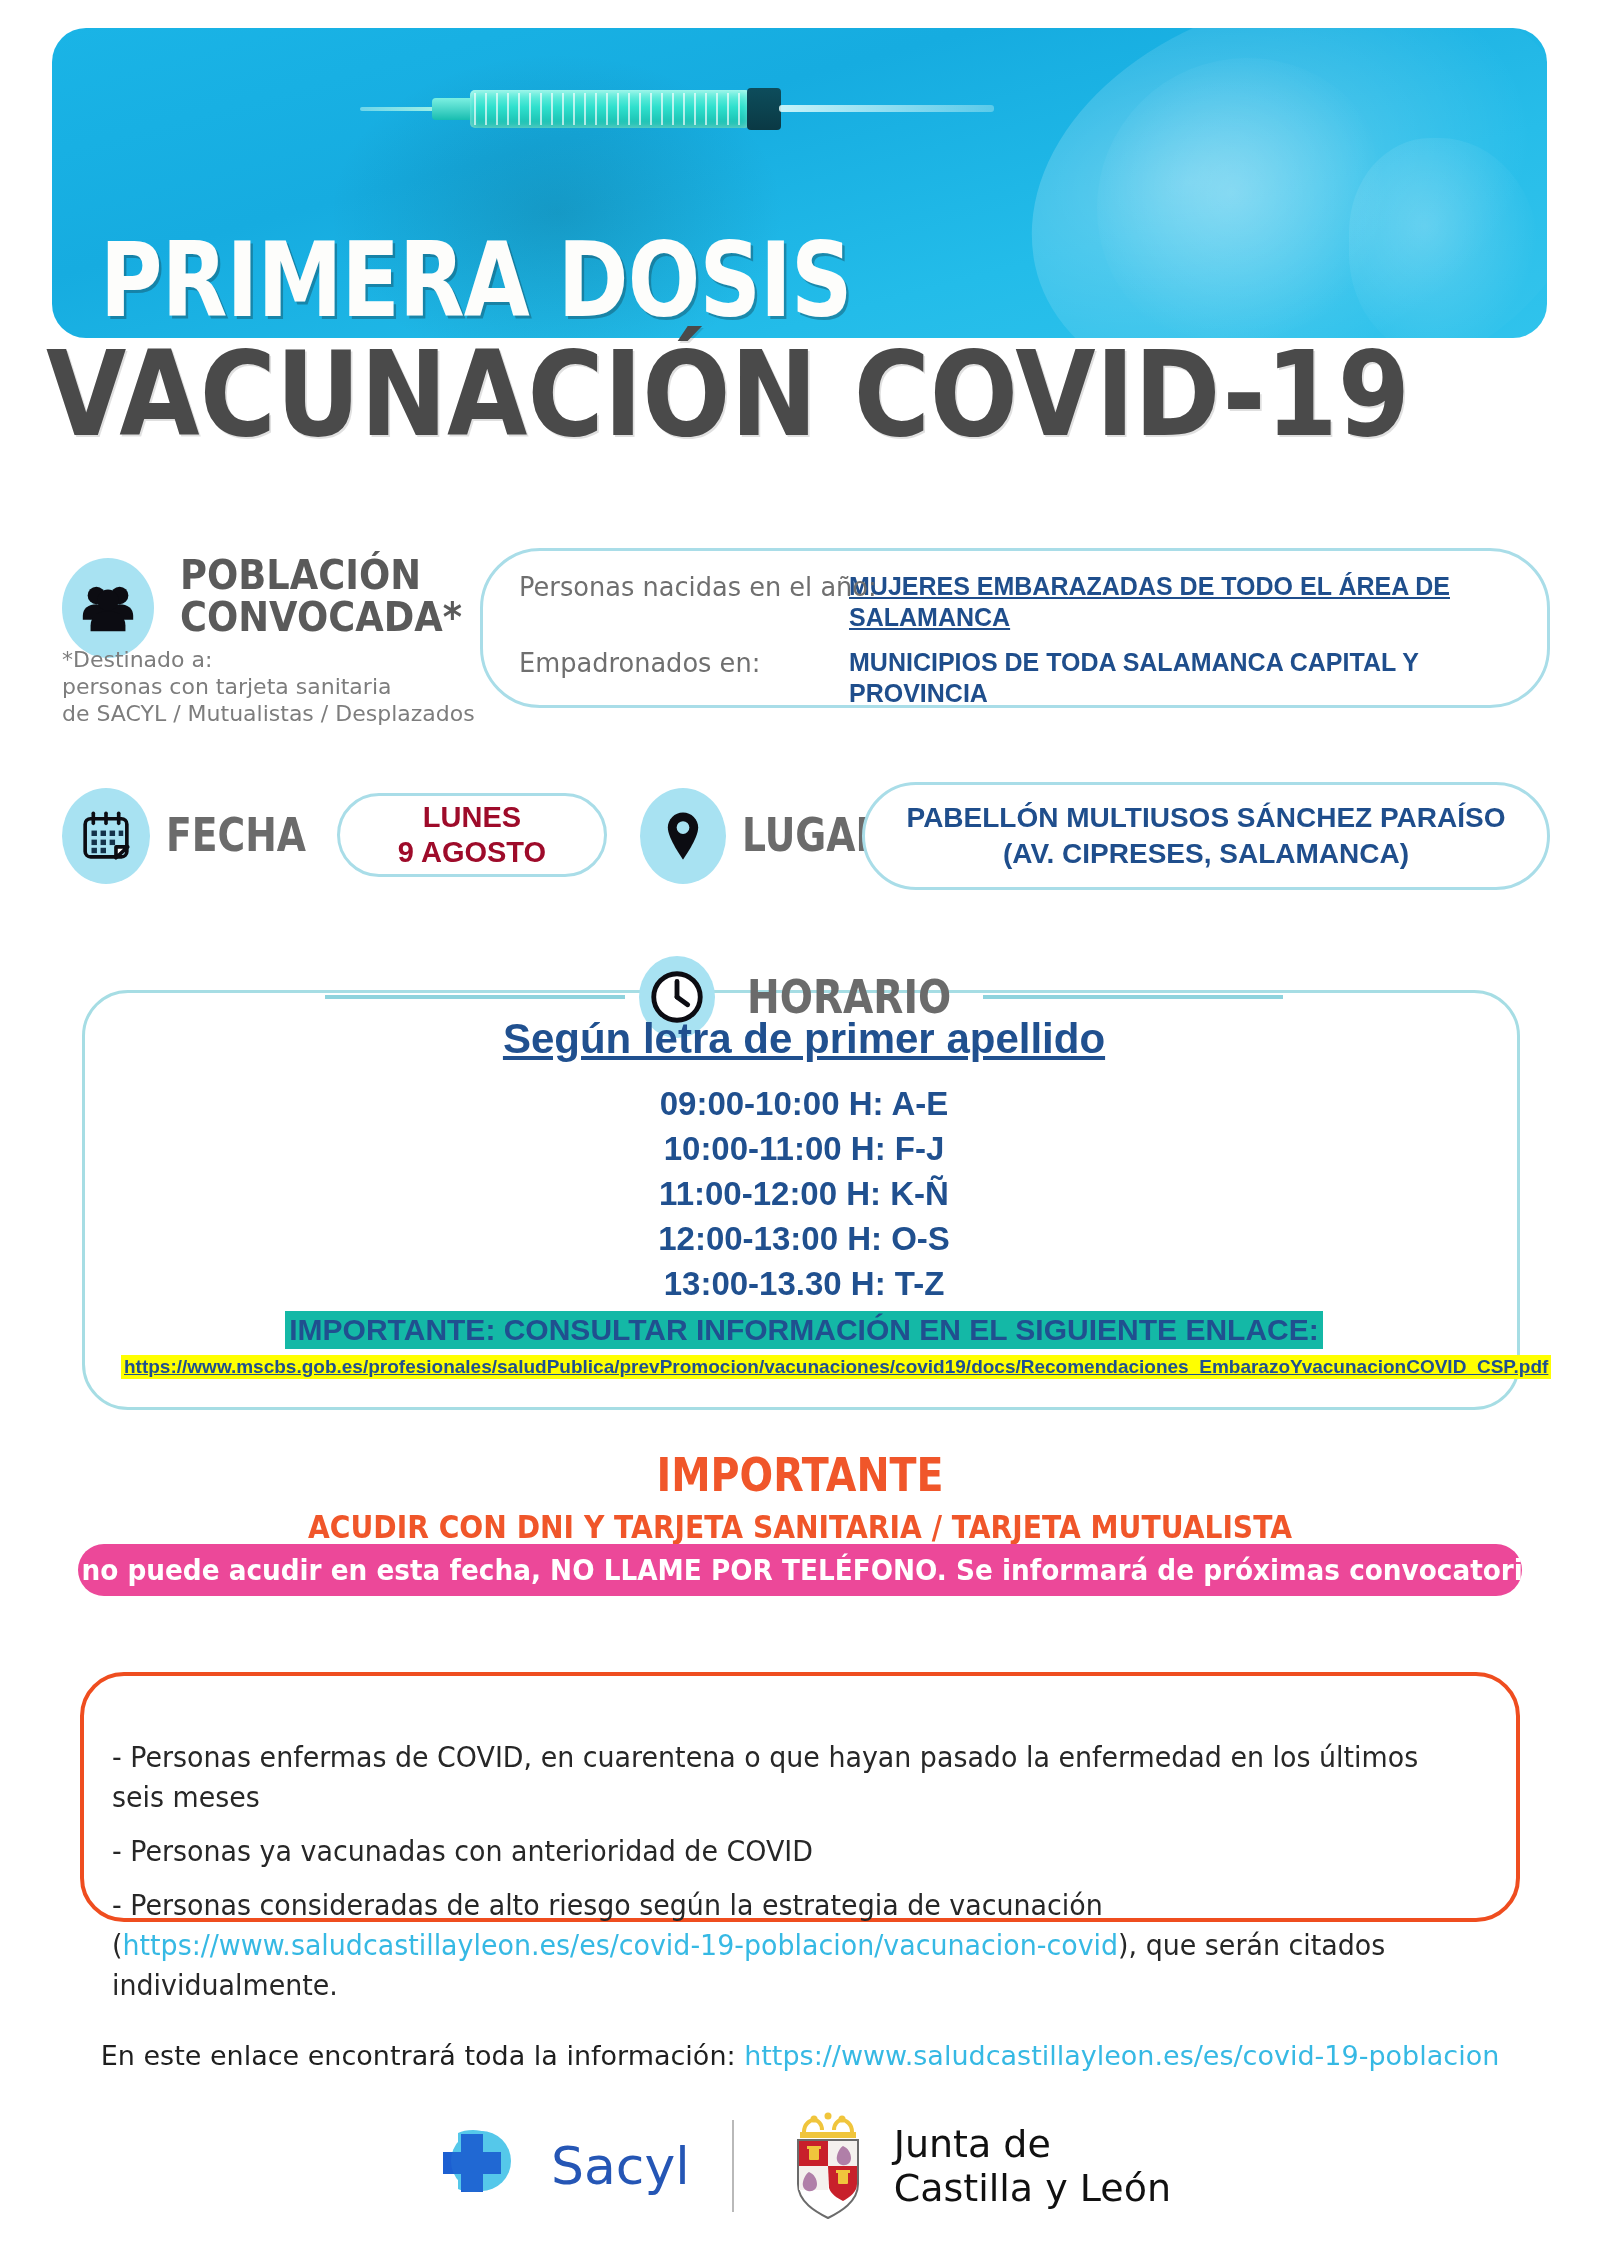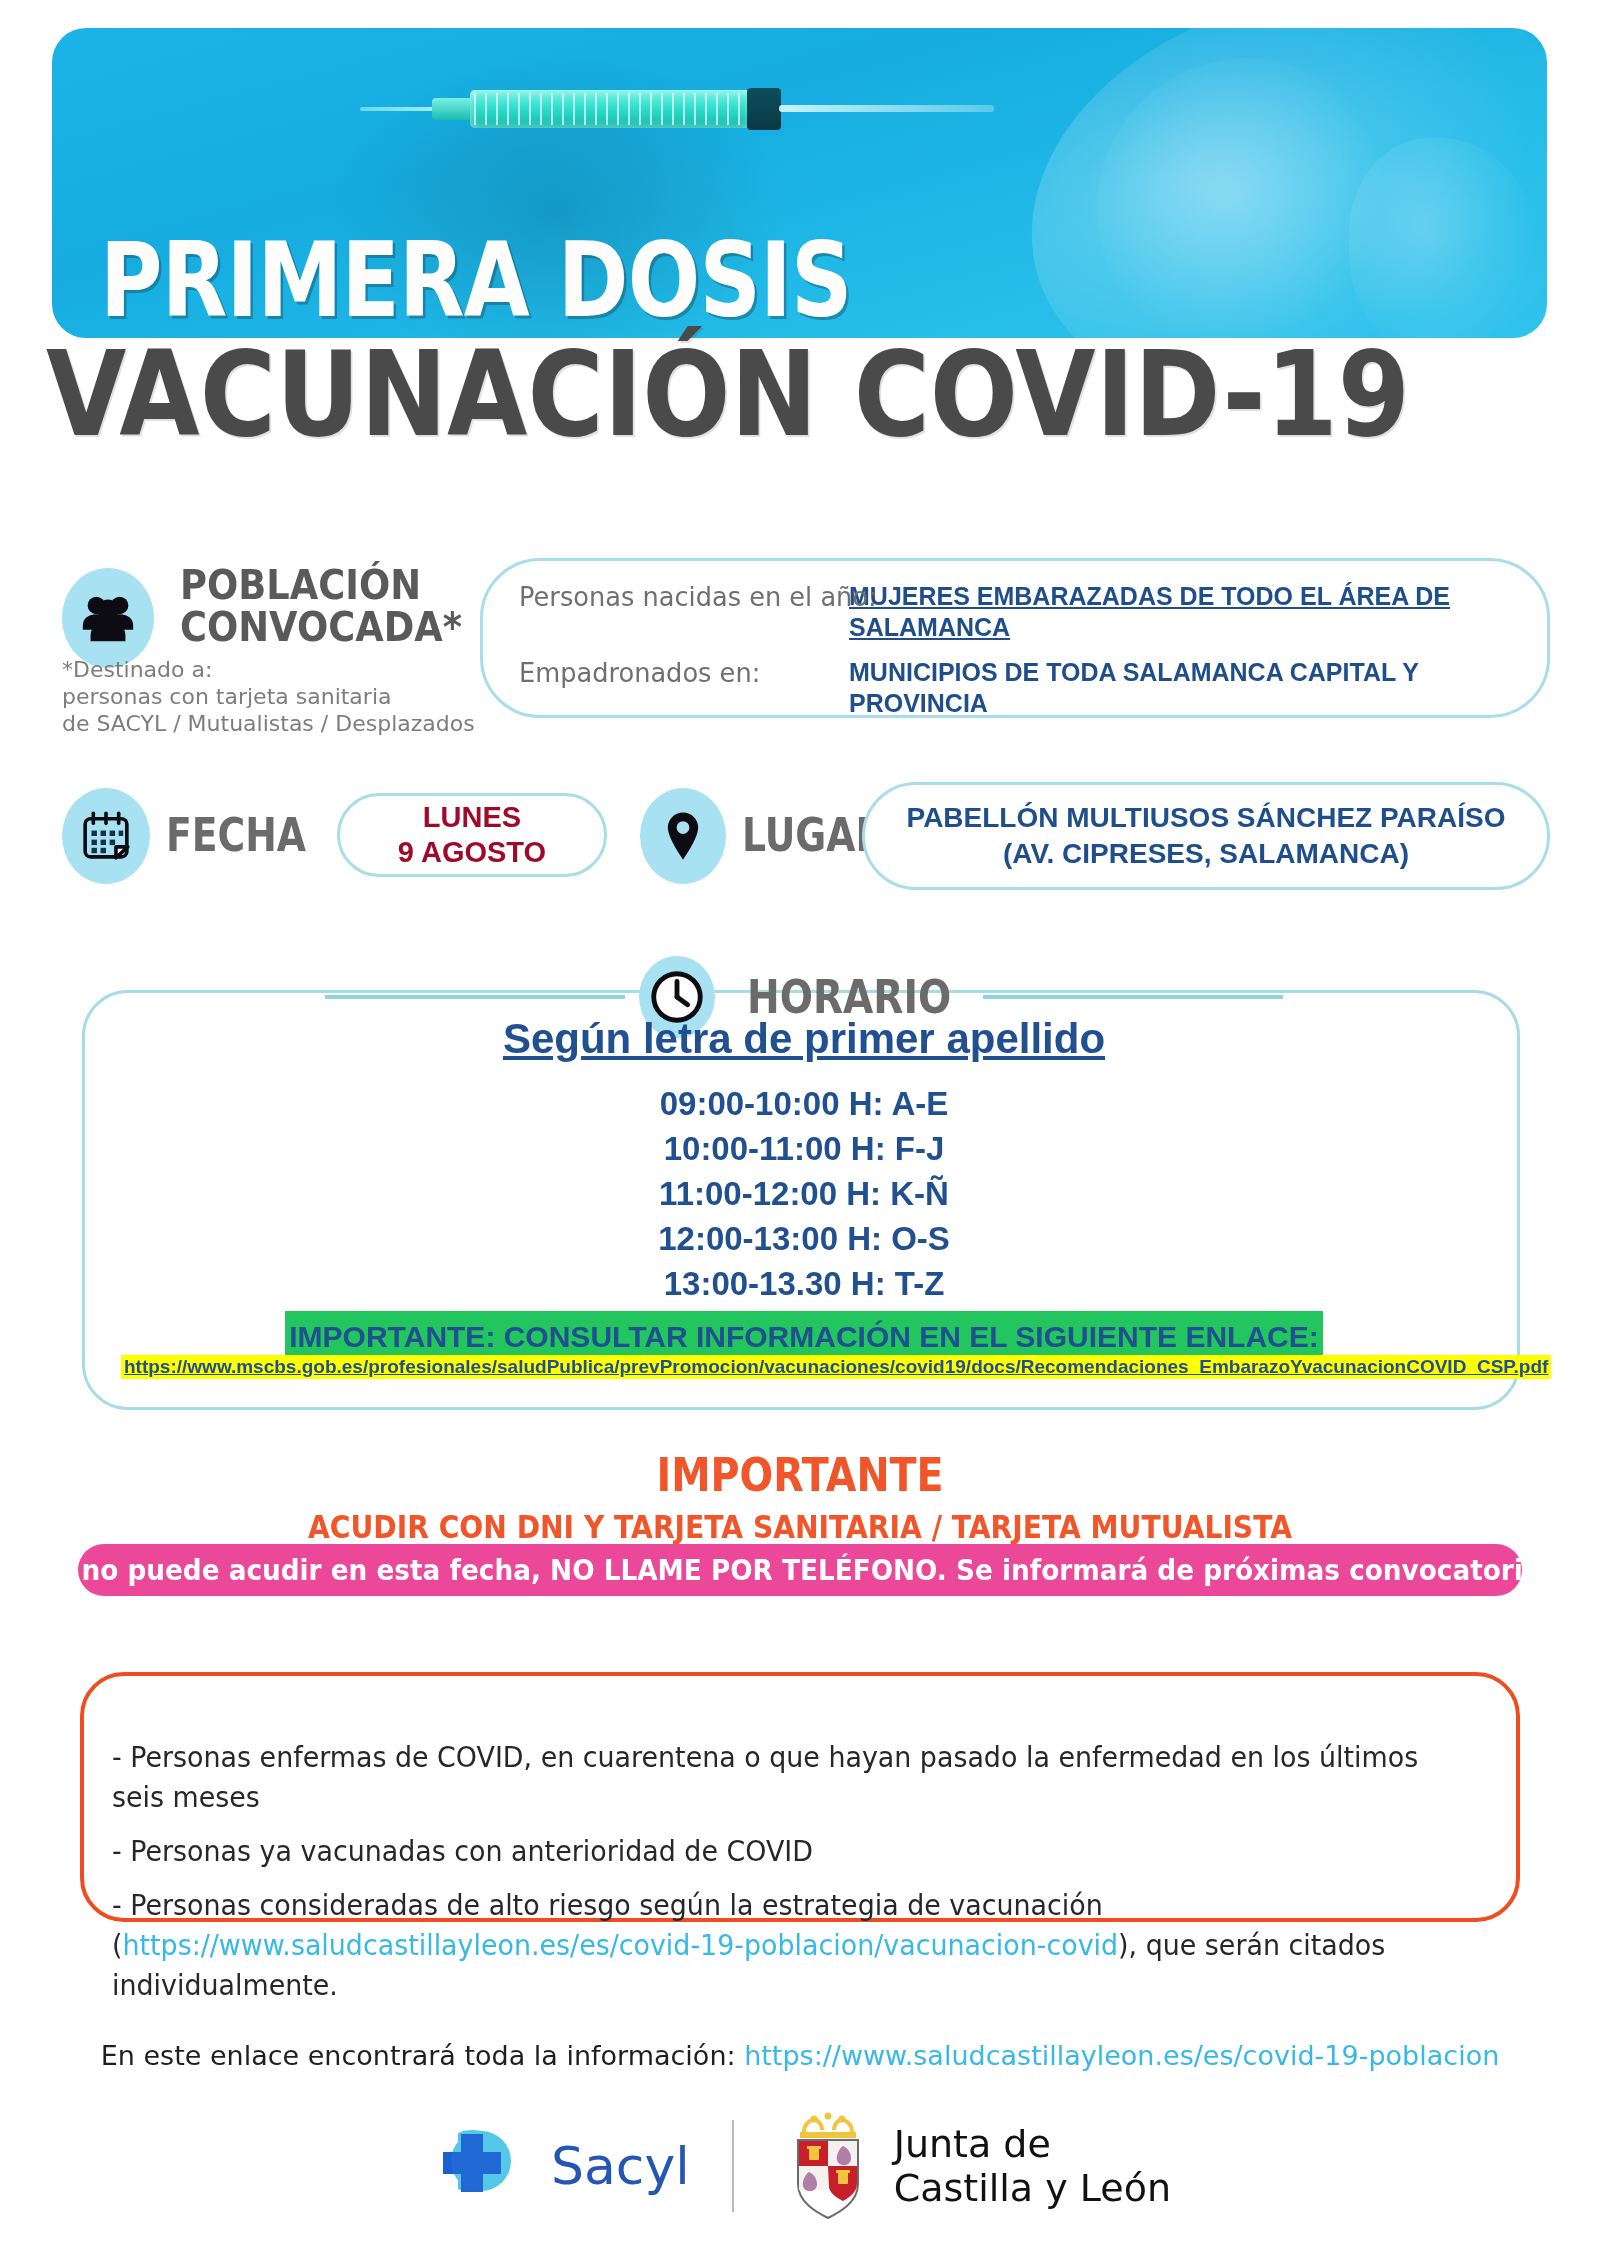--- a/index.html
+++ b/index.html
@@ -171,21 +171,21 @@
     border: 3px solid #a9dde8;
     border-radius: 60px;
     background: #fff;
     box-sizing: border-box;
   }
 
   
   .sec-poblacion {
     position: absolute;
     left: 0; top: 548px;
-    width: 1600px; height: 192px; margin-top: 10px;
+    width: 1600px; height: 192px;
   }
   .icon-circle {
     border-radius: 50%;
     background: #a8e2f2;
     display: flex;
     align-items: center;
     justify-content: center;
   }
   .pob-icon {
     position: absolute;
@@ -368,25 +368,25 @@
     font-family: "Liberation Sans", sans-serif;
   }
   .hor-important {
     position: absolute;
     left: 0; top: 318px;
     width: 1438px;
     text-align: center;
   }
   .hl {
     display: inline-block;
-    background: #22c55e;
+    background: #14b8a6;
     color: #20508f;
     font-size: 30px;
     font-weight: 700;
-    padding: 9px 4px;
+    padding: 2px 4px;
     font-family: "Liberation Sans", sans-serif;
   }
   .hor-url {
     position: absolute;
     left: 0; top: 362px;
     width: 1438px;
     text-align: center;
   }
   .hor-url span {
     display: inline-block;

